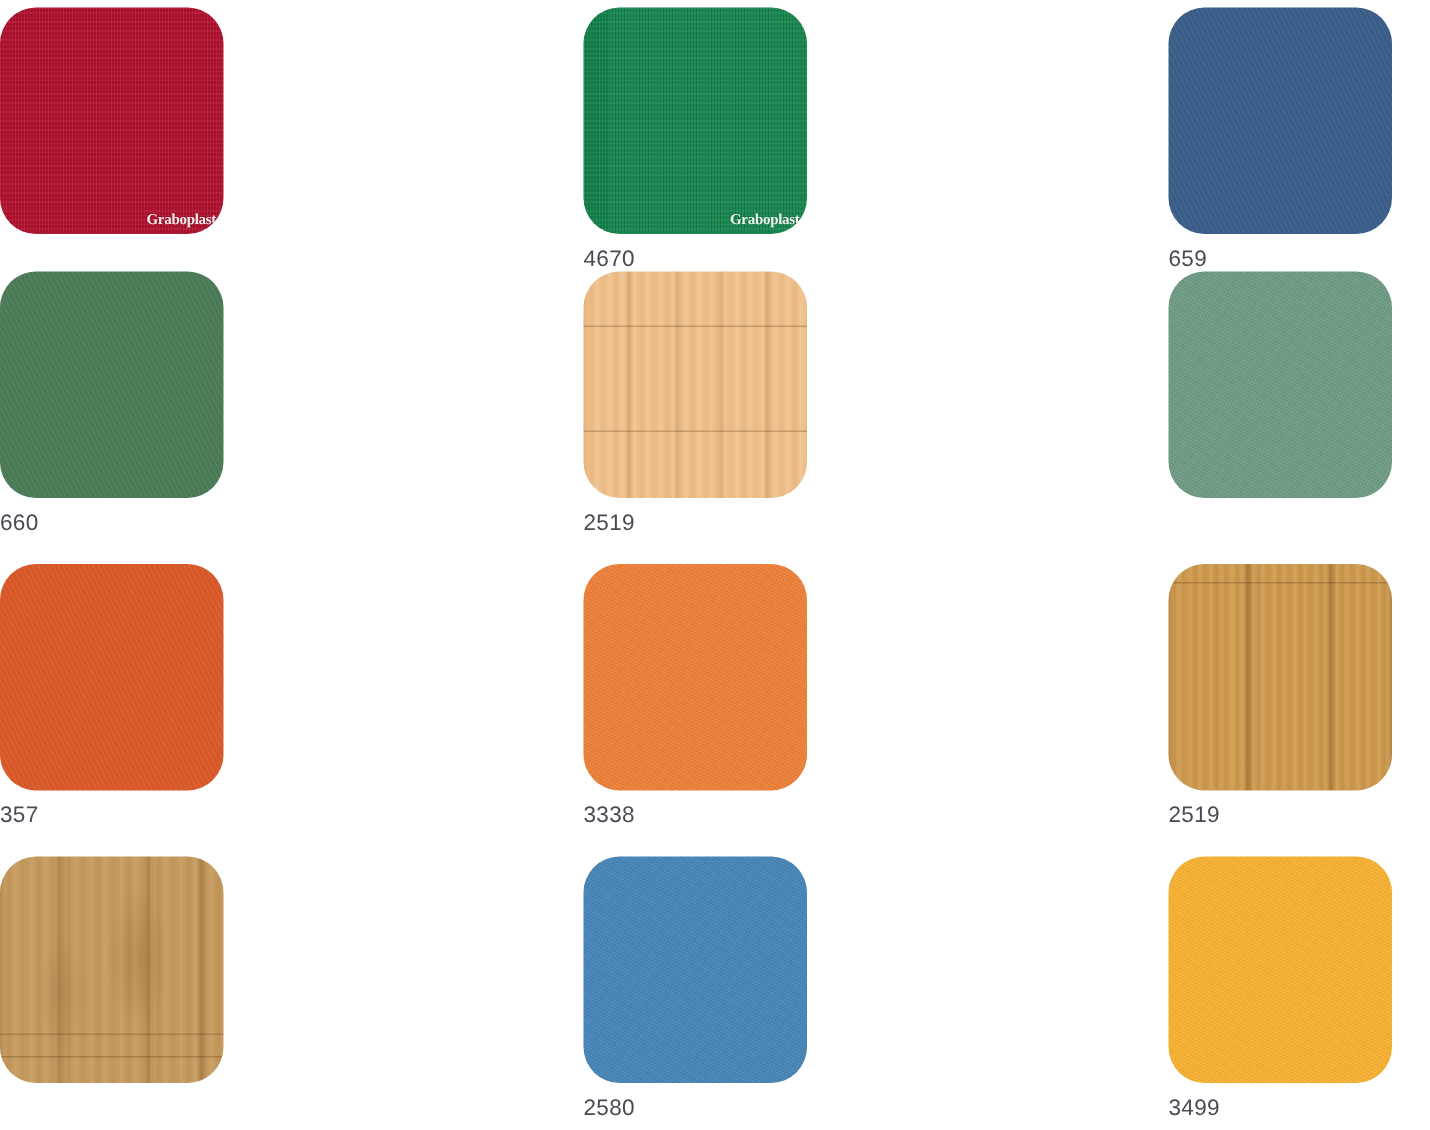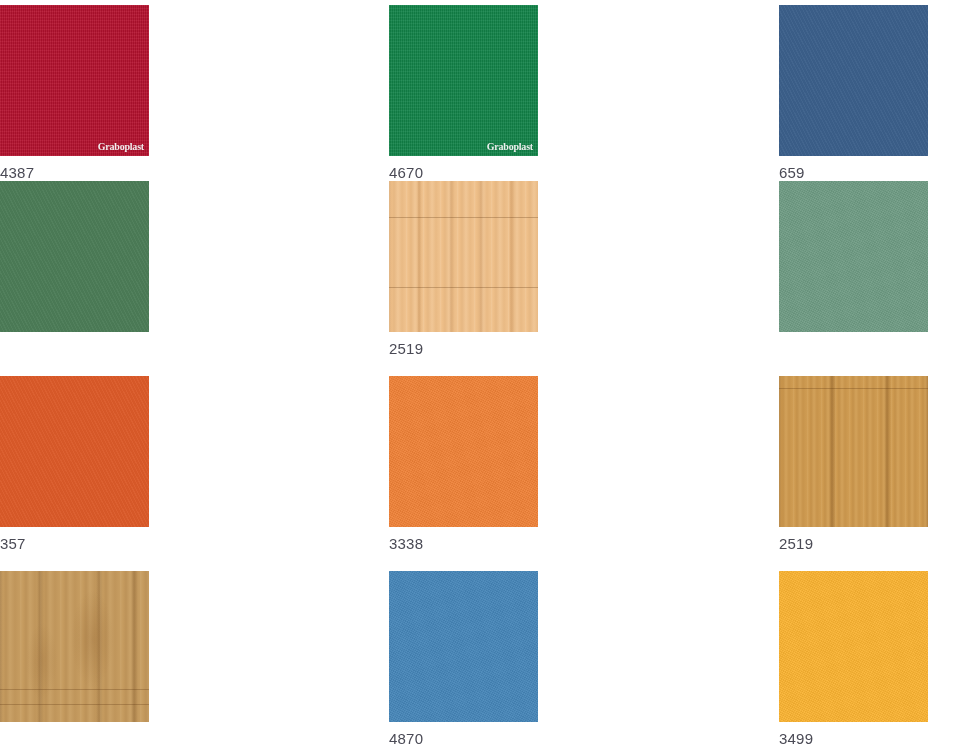--- a/index.html
+++ b/index.html
@@ -29,20 +29,21 @@
   .cell {
     position: relative;
   }
   .swatch {
     position: relative;
     width: 149px;
     height: 151px;
     overflow: hidden;
     display: block;
     background-repeat: repeat;
+    border-radius: 24px;
   }
   .swatch .noise {
     position: absolute;
     inset: 0;
     pointer-events: none;
   }
   .label {
     display: block;
     font-size: 15px;
     line-height: 15px;
@@ -132,39 +133,39 @@
 </head>
 <body>
 
 <div class="gallery">
   <div class="grid" id="grid">
       <div class="cell">
         <div class="swatch tex-linen" style="background: rgb(181, 17, 46);">
           <div class="noise"></div>
           <span class="wm">Graboplast</span>
         </div>
-        <span class="label">4387</span>
       </div>
       <div class="cell">
         <div class="swatch tex-linen" style="background: rgb(18, 132, 73);">
           <div class="noise"></div>
           <span class="wm">Graboplast</span>
         </div>
         <span class="label">4670</span>
       </div>
       <div class="cell">
         <div class="swatch tex-smooth" style="background: rgb(59, 95, 138);">
           <div class="noise"></div>
         </div>
         <span class="label">659</span>
       </div>
       <div class="cell">
         <div class="swatch tex-smooth" style="background: rgb(76, 124, 87);">
           <div class="noise"></div>
         </div>
+        <span class="label">660</span>
       </div>
       <div class="cell">
         <div class="swatch tex-wood-light" style="background: rgb(239, 192, 138);">
           <div class="noise"></div>
           <div class="seam" style="top: 36px;"></div>
           <div class="seam" style="top: 106px;"></div>
         </div>
         <span class="label">2519</span>
       </div>
       <div class="cell">
@@ -195,21 +196,21 @@
         <div class="swatch tex-wood-oak" style="background: rgb(197, 155, 95);">
           <div class="noise"></div>
           <div class="seam" style="top: 118px;"></div>
           <div class="seam" style="top: 133px;"></div>
         </div>
       </div>
       <div class="cell">
         <div class="swatch tex-grain" style="background: rgb(69, 133, 184);">
           <div class="noise"></div>
         </div>
-        <span class="label">4870</span>
+        <span class="label">2580</span>
       </div>
       <div class="cell">
         <div class="swatch tex-grain" style="background: rgb(249, 178, 49);">
           <div class="noise"></div>
         </div>
         <span class="label">3499</span>
       </div>
     </div>
 </div>
 

